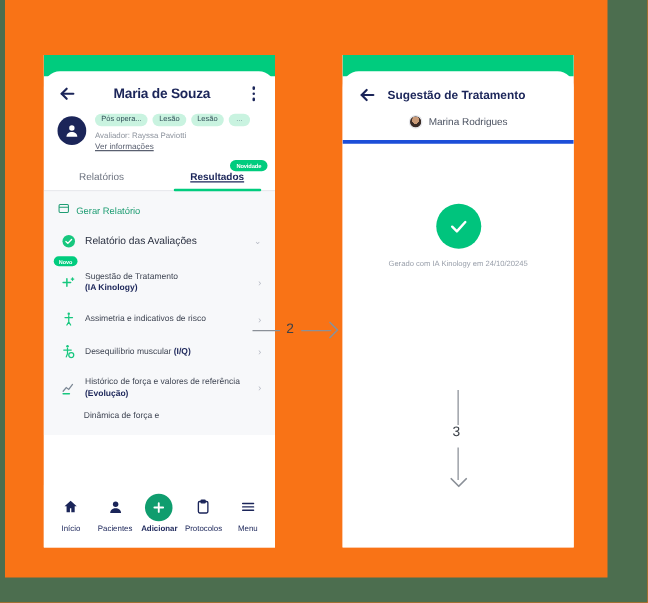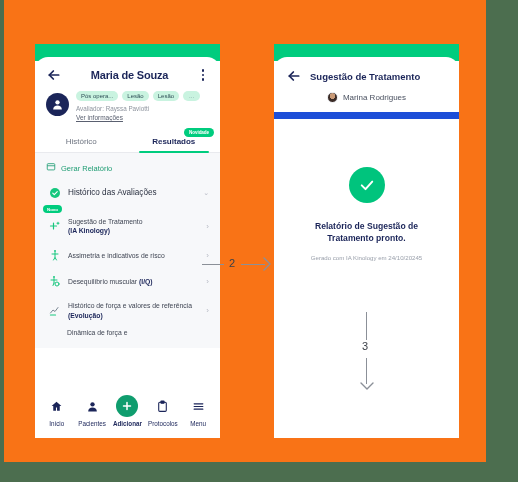--- a/index.html
+++ b/index.html
@@ -89,21 +89,21 @@
   
   .tabs {
     display: flex; margin-top: 9px;
     border-bottom: 1px solid #e9eaee;
     position: relative;
   }
   .tab {
     flex: 1; text-align: center; padding: 7px 0 6px 0;
     font-size: 8px; color: #6e7480; position: relative;
   }
-  .tab.active { color: #1b2559; font-weight: bold; }
+  .tab.active { color: #1b2559; font-weight: bold; text-decoration: underline; }
   .tab.active::after {
     content: ""; position: absolute;
     left: 12%; right: 12%; bottom: -1px; height: 2px;
     background: #00cc7e; border-radius: 2px;
   }
   .badge-novidade {
     position: absolute; top: -2px; right: 6px;
     background: #00cc7e; color: #ffffff;
     font-size: 4.6px; font-weight: bold;
     padding: 2px 5px; border-radius: 7px;
@@ -161,21 +161,21 @@
     margin-top: -4px;
   }
   .nav-item.primary .nav-label { font-weight: bold; }
 
   
   .hdr2 { display: flex; align-items: center; padding: 11px 12px 4px 12px; gap: 8px; }
   .hdr2-title { font-size: 9.5px; font-weight: bold; color: #1b2559; }
   .sub-user {
     display:flex; align-items:center; justify-content:center; gap: 5px;
     padding: 4px 0 9px 0;
-    border-bottom: 7px solid #1d4ed8;
+    border-bottom: 3px solid #1d4ed8;
   }
   .sub-avatar {
     width: 11px; height: 11px; border-radius: 50%;
     background: radial-gradient(circle at 50% 35%, #c99a77 0 38%, #3a2b26 39% 100%);
     border: 1px solid #e6e7eb;
   }
   .sub-name { font-size: 8px; color: #4a5160; }
 
   .success-wrap { text-align: center; padding-top: 48px; }
   .check-circle {
@@ -241,21 +241,21 @@
             <span class="chip">Lesão</span>
             <span class="chip">Lesão</span>
             <span class="chip more">...</span>
           </div>
           <div class="evaluator">Avaliador: Rayssa Paviotti</div>
           <div class="ver-info">Ver informações</div>
         </div>
       </div>
 
       <div class="tabs">
-        <div class="tab">Histórico</div>
+        <div class="tab">Relatórios</div>
         <div class="tab active">
           <span>Resultados</span>
           <span class="badge-novidade">Novidade</span>
         </div>
       </div>
 
       <div class="list-area">
         <div class="gerar">
           <span>
             <svg viewBox="0 0 24 24" fill="none" stroke="#1f9d73" stroke-width="2">
@@ -268,21 +268,21 @@
 
         <div class="list">
 
           <div class="row">
             <span class="row-icon">
               <svg viewBox="0 0 24 24" fill="#16c77e">
                   <circle cx="12" cy="12" r="10"></circle>
                   <path d="M7.5 12.4l3 3 6-6.3" fill="none" stroke="#fff" stroke-width="2.2" stroke-linecap="round" stroke-linejoin="round"></path>
                 </svg>
             </span>
-            <span class="row-label big">Histórico das Avaliações</span>
+            <span class="row-label big">Relatório das Avaliações</span>
             <span class="chev-down">⌄</span>
           </div>
 
           <div class="row has-tag">
             <span class="novo-tag">Novo</span>
             <span class="row-icon">
               <svg viewBox="0 0 24 24" fill="none" stroke="#16c77e" stroke-width="2.4" stroke-linecap="round">
                   <path d="M9 6v12M3 12h12"></path>
                   <path d="M18 4.5v4M16 6.5h4" stroke-width="2"></path>
                 </svg>
@@ -401,21 +401,20 @@
         <span class="sub-avatar"></span>
         <span class="sub-name">Marina Rodrigues</span>
       </div>
 
       <div class="success-wrap">
         <div class="check-circle">
           <svg viewBox="0 0 24 24" fill="none" stroke="#ffffff" stroke-width="2.6" stroke-linecap="round" stroke-linejoin="round">
               <path d="M5 12.5l5 5L19 7.5"></path>
             </svg>
         </div>
-        <div class="ready-title">Relatório de Sugestão de Tratamento pronto.</div>
         <div class="ready-sub">Gerado com IA Kinology  em 24/10/20245</div>
       </div>
 
     </div>
   </div>
 
   <div class="arrow-line" style="left:198px; top:264px; width:22px; height:1.3px;"></div>
   <div class="anno anno-num" style="left:225px; top:257px;">2</div>
   <div class="arrow-line" style="left:237px; top:264px; width:24px; height:1.3px;"></div>
   <div class="anno" style="left:255px; top:256px;">

